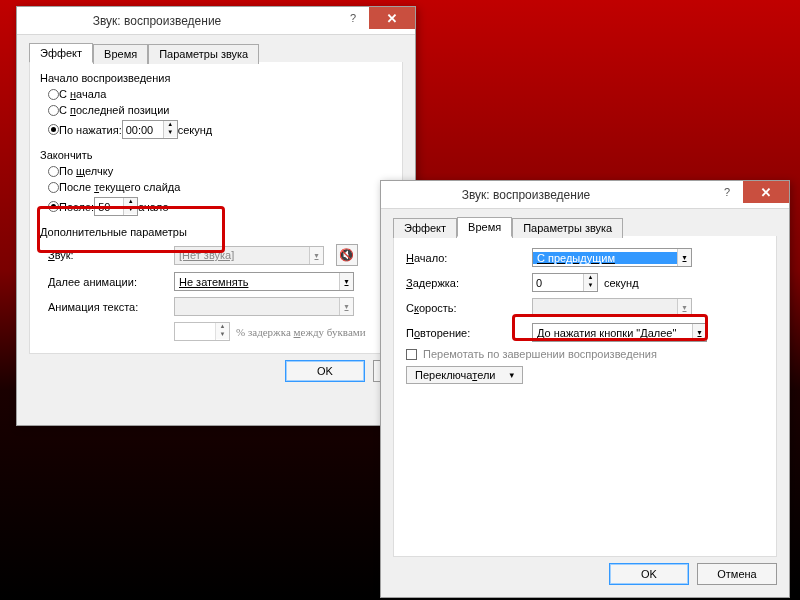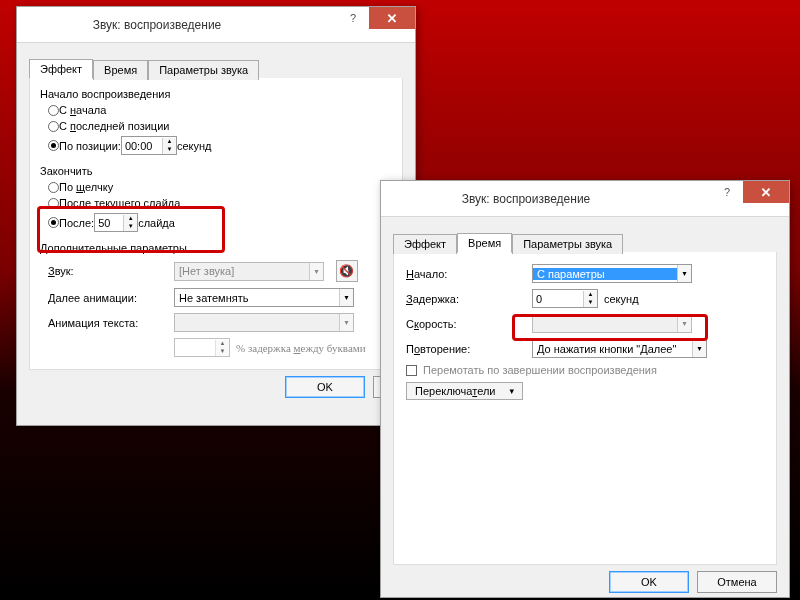--- a/index.html
+++ b/index.html
@@ -17,21 +17,21 @@
   
   .window {
     position: absolute;
     background: #f0f0f0;
     border: 1px solid #a0a0a0;
     box-shadow: 2px 2px 8px rgba(0,0,0,0.3);
   }
   .titlebar {
     display: flex;
     align-items: center;
-    height: 36px;
+    height: 28px;
     background: #fff;
     border-bottom: 1px solid #d8d8d8;
     padding-left: 20px;
     position: relative;
   }
   .titlebar-title {
     flex: 1;
     text-align: center;
     font-size: 12px;
     color: #333;
@@ -43,21 +43,21 @@
     display: flex; align-items: center; justify-content: center;
     font-size: 11px; color: #555;
   }
   .titlebar-close {
     width: 46px;
     background: #c94f3f;
     color: #fff;
     font-size: 13px;
     font-weight: bold;
   }
-  .dlg-body { padding: 16px 12px 12px 12px; }
+  .dlg-body { padding: 8px 12px 12px 12px; }
 
   
   .tabs { display: flex; border-bottom: 1px solid #aaa; margin-bottom: 6px; }
   .tab {
     padding: 3px 10px;
     border: 1px solid #aaa;
     border-bottom: none;
     background: #f0f0f0;
     margin-right: 0;
     margin-bottom: -1px;
@@ -73,30 +73,30 @@
   
   .opt-row {
     display: flex; align-items: center; gap: 0;
     margin-bottom: 4px;
   }
   .radio { width: 11px; height: 11px; border: 1px solid #666; border-radius: 50%; background: #fff; display: inline-flex; align-items: center; justify-content: center; }
   .radio.checked::after { content: ""; width: 5px; height: 5px; background: #000; border-radius: 50%; }
   .checkbox { width: 11px; height: 11px; border: 1px solid #666; background: #fff; display: inline-block; }
 
   .spinner {
-    display: inline-flex; align-items: center;
+    display: inline-flex; 
     border: 1px solid #999; background: #fff; height: 19px;
   }
   .spinner input { border: none; width: 40px; height: 17px; font-size: 11px; padding: 0 3px; outline: none; }
   .spinner .arrows { display: flex; flex-direction: column; border-left: 1px solid #ccc; }
   .spinner .arrow { width: 13px; height: 8px; font-size: 6px; line-height: 6px; text-align: center; background: #f6f6f6; }
 
   .combo {
     display: inline-flex; align-items: center;
-    border: 1px solid #999; background: #fff; height: 19px;
+    border: 1px solid #999; background: #fff; height: 19px; text-decoration: underline;
   }
   .combo.disabled { background: #f0f0f0; color: #888; border-color: #bbb;}
   .combo-text { flex: 1; padding: 0 4px; font-size: 11px; white-space: nowrap; overflow: hidden; }
   .combo-arrow { width: 14px; text-align: center; font-size: 8px; border-left: 1px solid #ccc; height: 100%; line-height: 17px; background: #f6f6f6;}
   .combo.selected .combo-text { background: #3399ff; color: #fff; }
 
   .form-row { display: flex; align-items: center; margin-bottom: 6px; gap: 6px; }
   .form-label { width: 120px; }
   .underline { text-decoration: underline; }
 
@@ -158,21 +158,21 @@
           <div class="opt-row">
             <span class="radio"></span>
             <span>С <span class="underline">н</span>ачала</span>
           </div>
           <div class="opt-row">
             <span class="radio"></span>
             <span>С <span class="underline">п</span>оследней позиции</span>
           </div>
           <div class="opt-row">
             <span class="radio checked"></span>
-            <span>По позиции:</span>
+            <span>По нажатия:</span>
             <span class="spinner">
               <input value="00:00" style="">
               <span class="arrows">
                   <span class="arrow">▲</span>
                   <span class="arrow">▼</span>
                 </span>
             </span>
             <span>секунд</span>
           </div>
         </div>
@@ -192,21 +192,21 @@
           <div class="opt-row" style="position:relative;">
             <span class="radio checked"></span>
             <span>После:</span>
             <span class="spinner" style="">
               <input style="width: 28px;" value="50">
               <span class="arrows">
                   <span class="arrow">▲</span>
                   <span class="arrow">▼</span>
                 </span>
             </span>
-            <span>слайда</span>
+            <span>ачало</span>
           </div>
         </div>
       </div>
 
       <div style="margin-bottom:6px;">Дополнительные параметры</div>
       <div style="padding-left:8px;">
         <div class="form-row">
           <span class="form-label"><span class="underline">З</span>вук:</span>
           <span class="combo disabled" style="width:150px;">
             <span class="combo-text">[Нет звука]</span>
@@ -263,21 +263,21 @@
     <div class="tabs">
       <div class="tab">Эффект</div>
       <div class="tab active">Время</div>
       <div class="tab">Параметры звука</div>
     </div>
 
     <div style="background:#fff; border:1px solid #ddd; border-top:none; margin-top:-7px; padding:12px 12px 8px 12px; flex:1;">
       <div class="form-row">
         <span class="form-label"><span class="underline">Н</span>ачало:</span>
         <span class="combo selected" style="width:160px;">
-          <span class="combo-text">С параметры</span>
+          <span class="combo-text">С предыдущим</span>
           <span class="combo-arrow">▾</span>
         </span>
       </div>
       <div class="form-row">
         <span class="form-label"><span class="underline">З</span>адержка:</span>
         <span class="spinner">
           <input style="width: 50px;" value="0">
           <span class="arrows">
               <span class="arrow">▲</span>
               <span class="arrow">▼</span>

